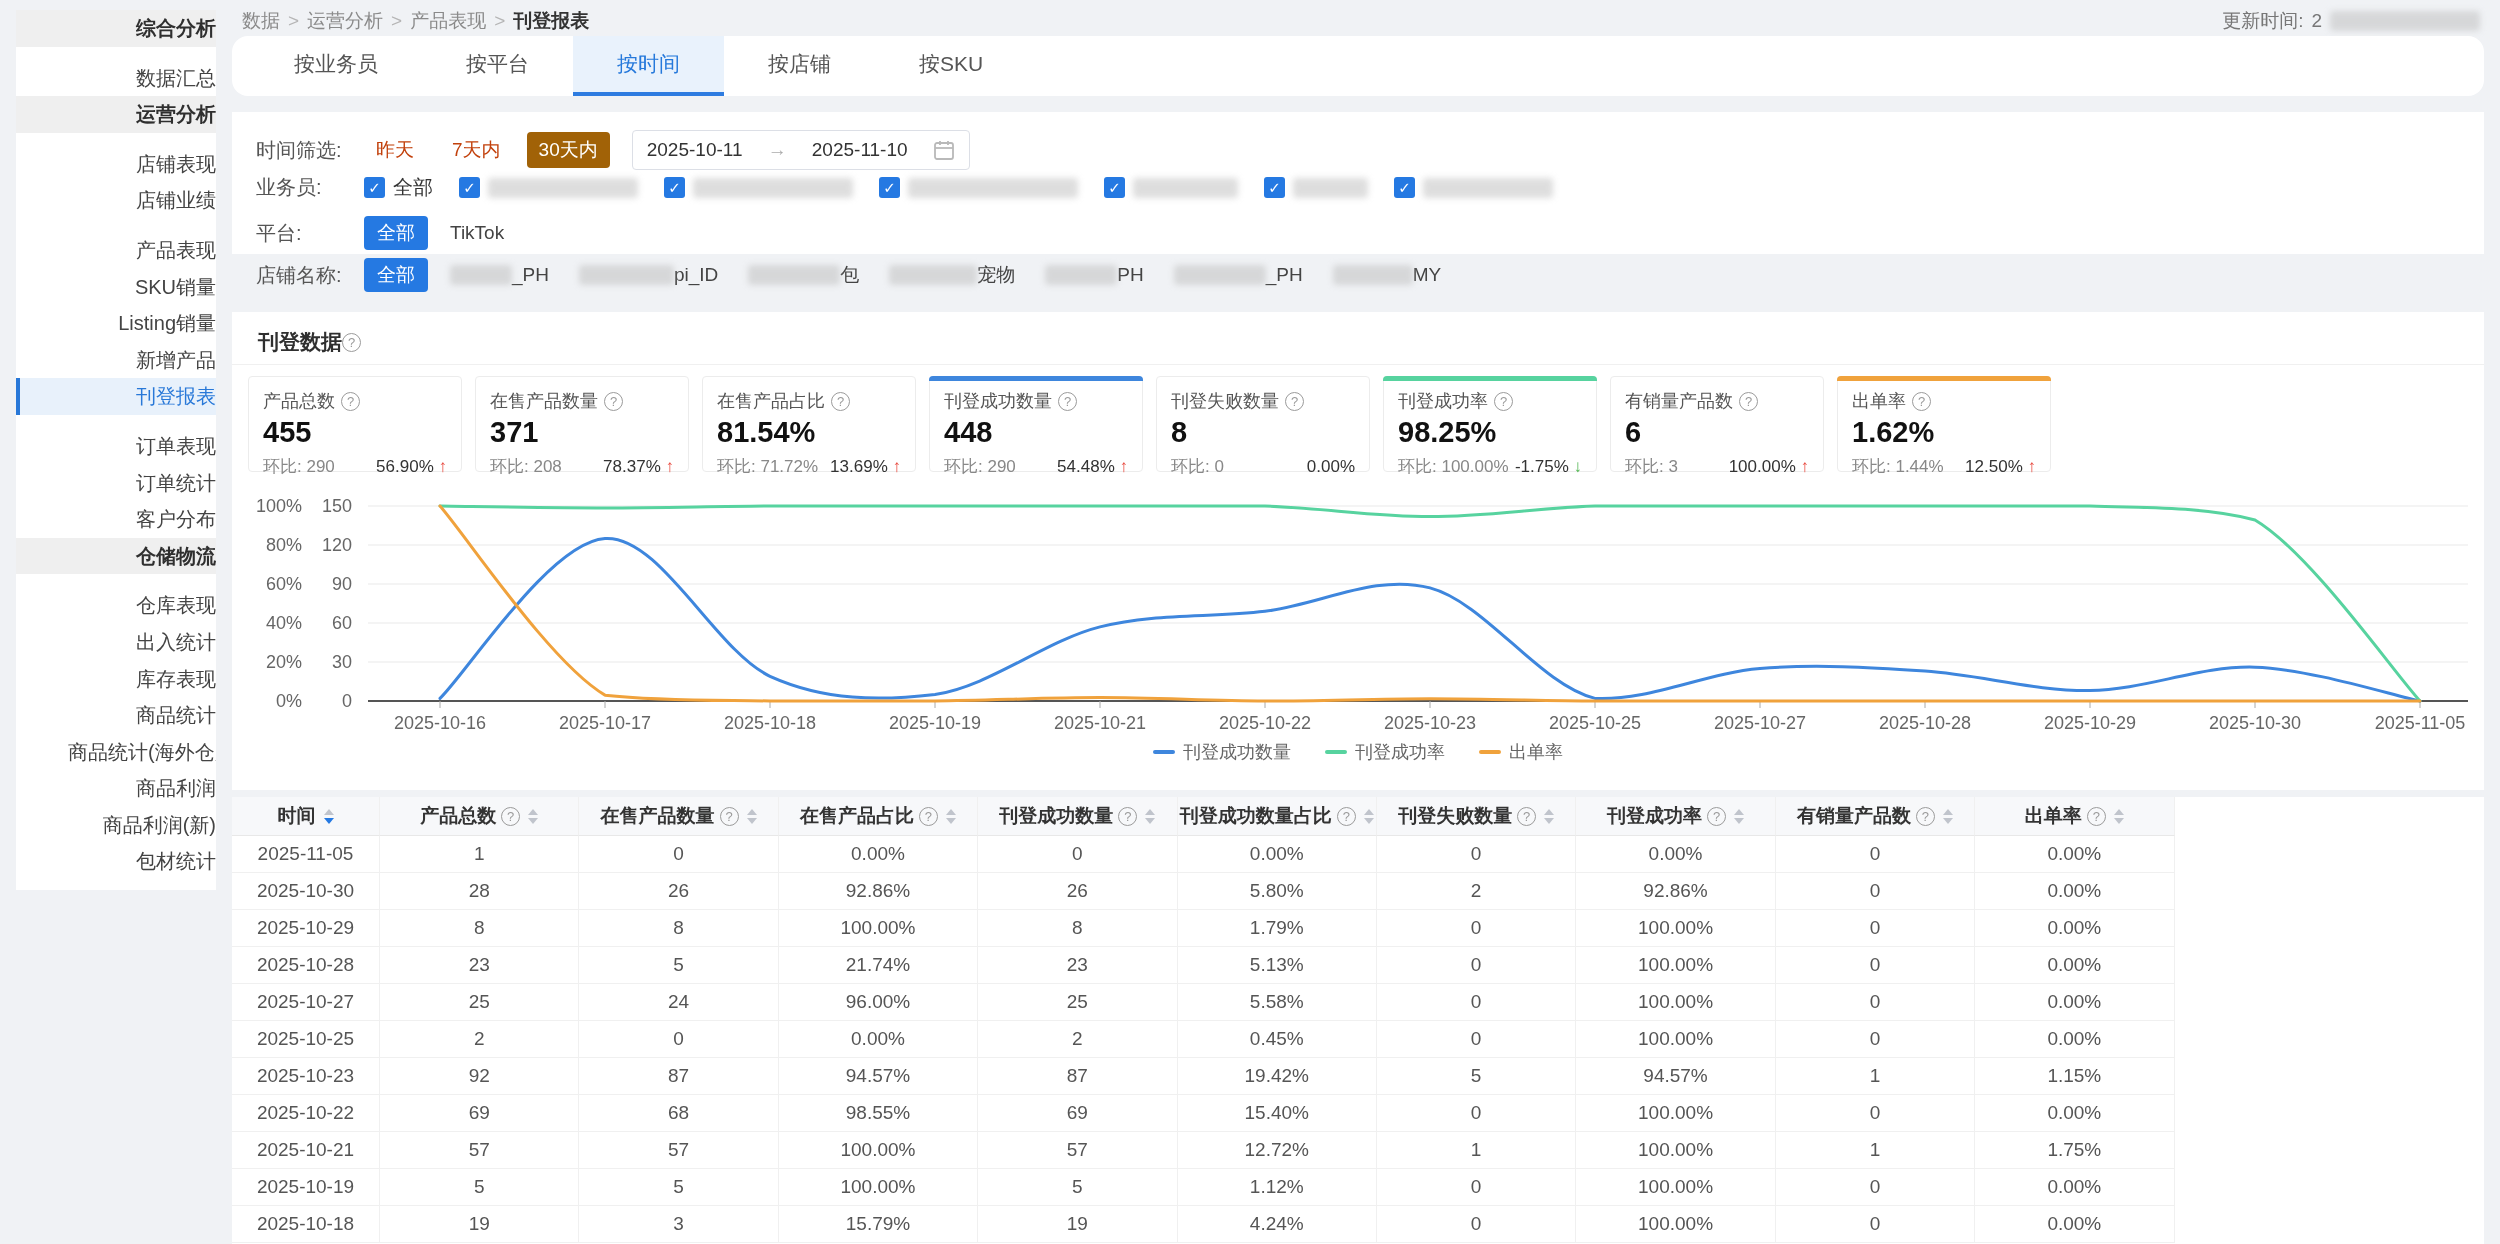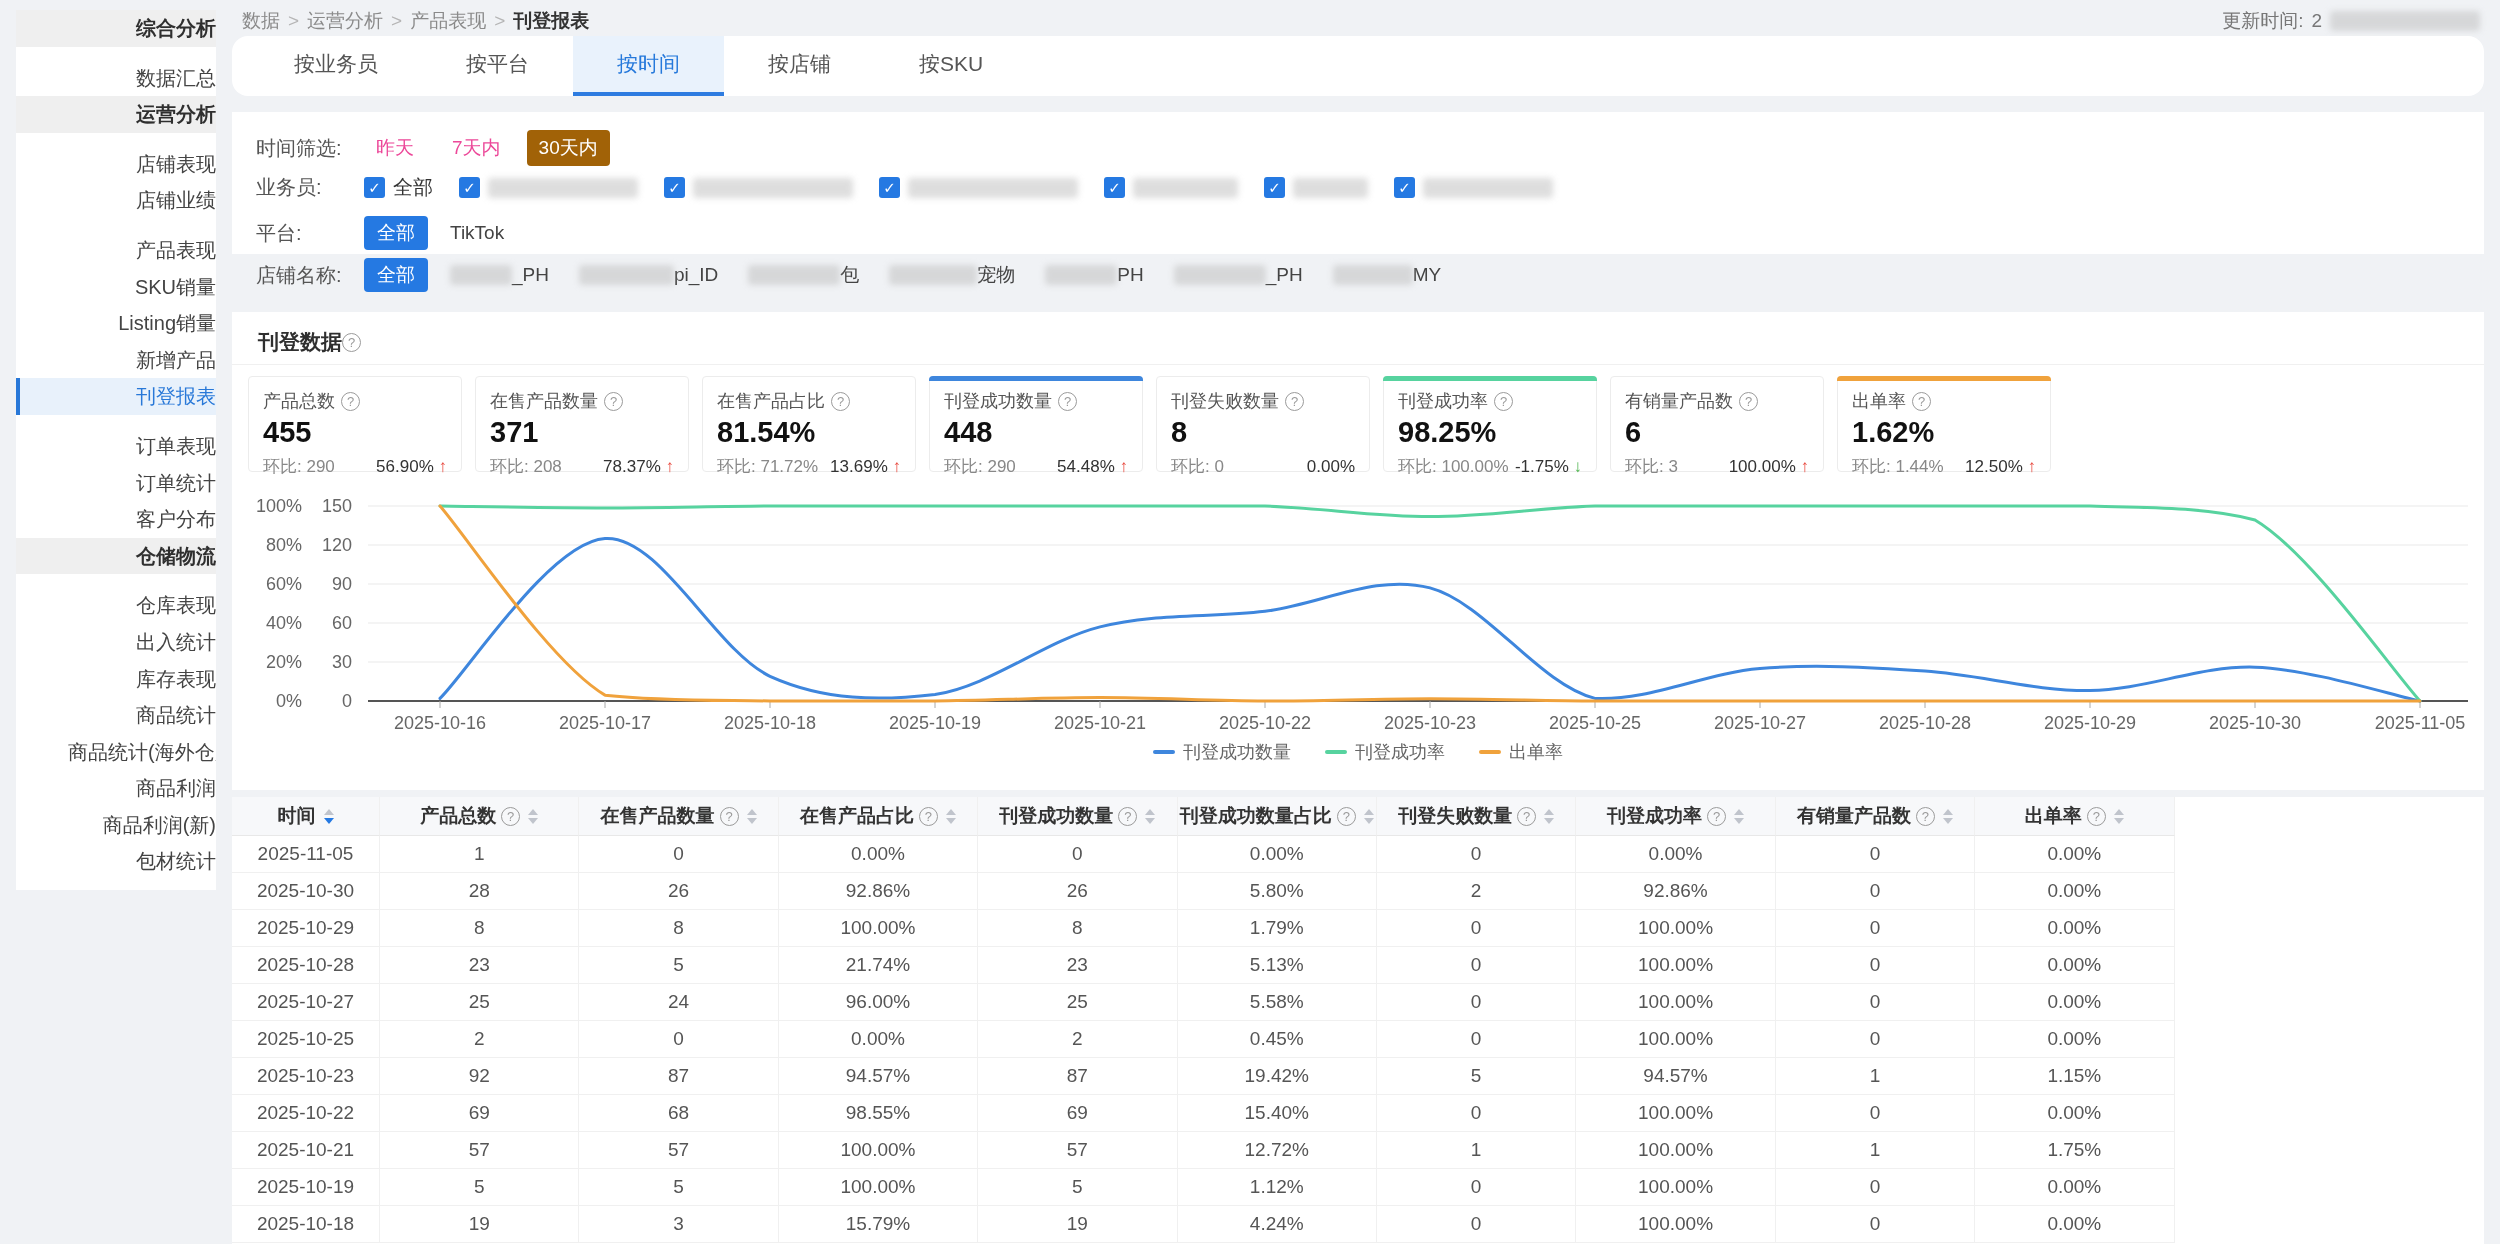--- a/index.html
+++ b/index.html
@@ -26,21 +26,21 @@
   
   #tabs-card { left:232px; top:36px; width:2252px; height:60px;border-radius:16px; }
   #tabs { display:flex; height:100%; padding-left:18px; }
   .tab { padding:0 44px; display:flex; align-items:center; font-size:21px; color:#555; cursor:pointer; border-bottom:4px solid transparent; }
   .tab-active { background:#e9f2fc; color:#2679db; border-bottom-color:#2e7ce0; }
 
   
   #filter-card { left:232px; top:112px; width:2252px; height:142px; }
   .f-row { position:absolute; left:24px; display:flex; align-items:center; font-size:20px; }
   .f-label { color:#555; width:108px; flex:none; }
-  .quick { color:#ec4899; padding:5px 12px; margin-right:14px; cursor:pointer; font-size:19px; }
+  .quick { color:#c2410c; padding:5px 12px; margin-right:14px; cursor:pointer; font-size:19px; }
   .quick-active { background:#a16207; color:#fff; border-radius:4px; }
   .datebox { display:flex; align-items:center; border:1px solid #dcdfe6; border-radius:4px; height:40px; width:338px; padding:0 14px; margin-left:8px; font-size:19px; color:#333; justify-content:space-between; }
   .datebox .arr { color:#aaa; }
   .chk { display:inline-flex; align-items:center; margin-right:26px; gap:8px; cursor:pointer; }
   .chkbox { width:21px; height:21px; background:#2579e2; border-radius:3px; color:#fff; font-size:15px; line-height:21px; text-align:center; flex:none; }
   .chip { background:#2579e2; color:#fff; border-radius:4px; padding:4px 13px; font-size:19px; margin-right:22px; cursor:pointer; }
   .shopname { display:inline-flex; align-items:center; margin-right:30px; font-size:19px; color:#444; cursor:pointer; }
 
   
   #pub-card { left:232px; top:312px; width:2252px; height:478px; }
@@ -123,20 +123,31 @@
 </div>
 
 <div id="filter-card" class="card">
   <div class="f-row" style="top:18px">
     <span class="f-label">时间筛选:</span>
     <span id="quick-opts" style="display:flex;align-items:center">
         <span class="quick">昨天</span>
         <span class="quick">7天内</span>
         <span class="quick quick-active">30天内</span>
       </span>
+    <span class="datebox">
+      <span>2025-10-11</span>
+      <span class="arr">→</span>
+      <span>2025-11-10</span>
+      <svg width="22" height="22" viewBox="0 0 22 22">
+          <rect x="2" y="4" width="18" height="16" rx="2" fill="none" stroke="#b9b9b9" stroke-width="1.8"></rect>
+          <line x1="2" y1="9" x2="20" y2="9" stroke="#b9b9b9" stroke-width="1.8"></line>
+          <line x1="7" y1="2" x2="7" y2="6" stroke="#b9b9b9" stroke-width="1.8"></line>
+          <line x1="15" y1="2" x2="15" y2="6" stroke="#b9b9b9" stroke-width="1.8"></line>
+        </svg>
+    </span>
   </div>
   <div class="f-row" style="top:62px">
     <span class="f-label">业务员:</span>
     <span id="salesman-list" style="display:flex;align-items:center">
         <span class="chk">
           <span class="chkbox">✓</span>
           <span>全部</span>
         </span>
         <span class="chk">
           <span class="chkbox">✓</span>

